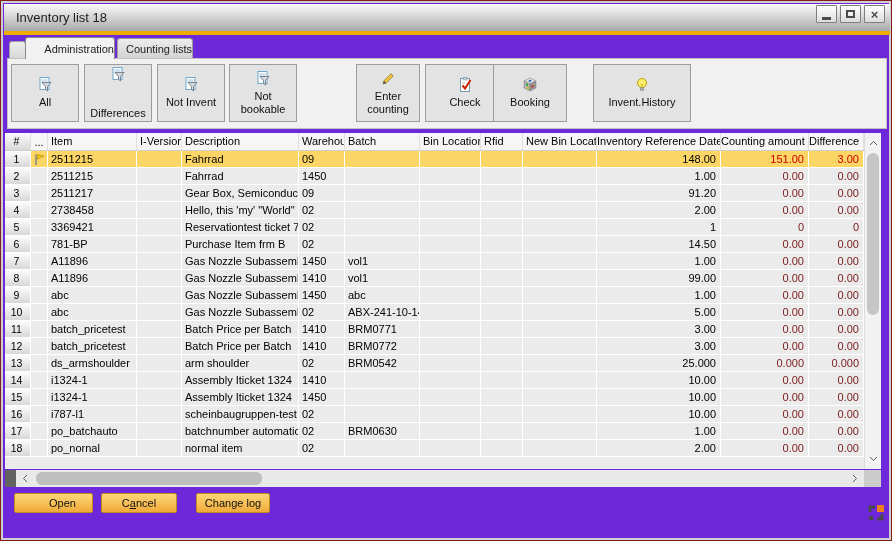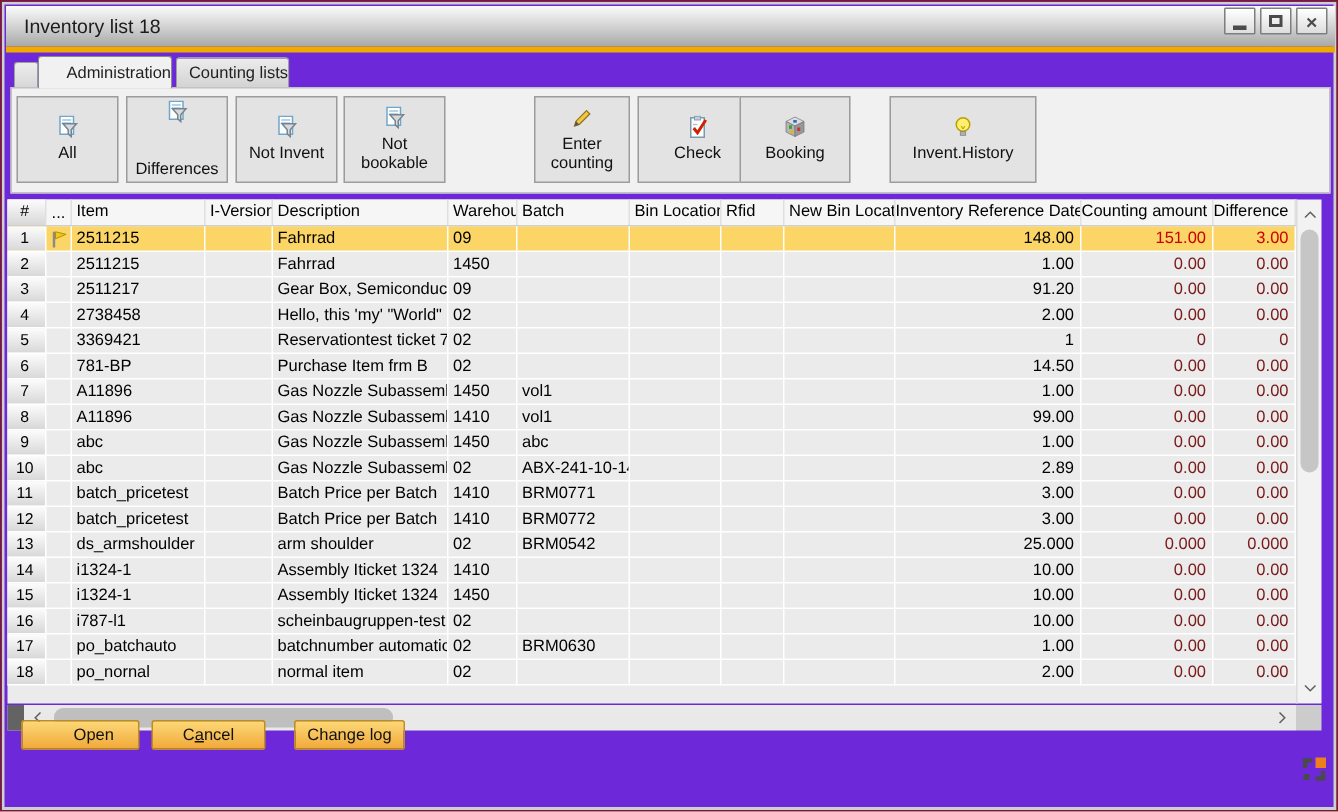--- a/index.html
+++ b/index.html
@@ -41,21 +41,21 @@
   
   .vscroll{position:absolute;left:863px;top:132px;width:17px;height:336px;background:#f2f2f2;border-left:1px solid #dcdcdc;box-sizing:border-box;}
   .vscroll .arrow{position:absolute;left:0;width:16px;height:16px;display:flex;align-items:center;justify-content:center;}
   .vthumb{position:absolute;left:2px;top:20px;width:12px;height:162px;background:#c6c6c6;border-radius:6px;}
   .hscroll{position:absolute;left:4px;top:469px;width:859px;height:17px;background:#e9e9e9;}
   .splitterbox{position:absolute;left:0;top:0;width:11px;height:17px;background:#636363;}
   .hscroll .arrow{position:absolute;top:0;width:14px;height:17px;display:flex;align-items:center;justify-content:center;}
   .hthumb{position:absolute;left:31px;top:2px;width:226px;height:13px;background:#bfbfbf;border-radius:6px;}
   .corner{position:absolute;left:863px;top:469px;width:17px;height:17px;background:#cccccc;}
   
-  .gbtn{position:absolute;top:479px;height:20px;box-sizing:border-box;border:1px solid #c08c1c;border-radius:2px;background:linear-gradient(#fcd877,#f1a93a);font-size:11px;color:#111;display:flex;align-items:center;justify-content:center;overflow:hidden;}
+  .gbtn{position:absolute;top:492px;height:20px;box-sizing:border-box;border:1px solid #c08c1c;border-radius:2px;background:linear-gradient(#fcd877,#f1a93a);font-size:11px;color:#111;display:flex;align-items:center;justify-content:center;overflow:hidden;}
   .open-hl{position:absolute;left:0;top:0;bottom:0;width:18px;background:linear-gradient(#f2a937,#e08a10);}
   .gbtn span{position:relative;z-index:1;}
   .accel{text-decoration:underline;}
   .resize-icon{position:absolute;left:866px;top:503px;width:18px;height:18px;}
 </style>
 </head>
 <body>
 
 <div class="window">
 
@@ -325,21 +325,21 @@
         <div class="cell c0">10</div>
         <div class="cell c1"></div>
         <div class="cell c2">abc</div>
         <div class="cell c3"></div>
         <div class="cell c4">Gas Nozzle Subassembly,</div>
         <div class="cell c5">02</div>
         <div class="cell c6">ABX-241-10-1403</div>
         <div class="cell c7"></div>
         <div class="cell c8"></div>
         <div class="cell c9"></div>
-        <div class="cell c10 num">2.89</div>
+        <div class="cell c10 num">5.00</div>
         <div class="cell c11 num amount">0.00</div>
         <div class="cell c12 num amount">0.00</div>
       </div>
       <div class="trow">
         <div class="cell c0">11</div>
         <div class="cell c1"></div>
         <div class="cell c2">batch_pricetest</div>
         <div class="cell c3"></div>
         <div class="cell c4">Batch Price per Batch</div>
         <div class="cell c5">1410</div>

